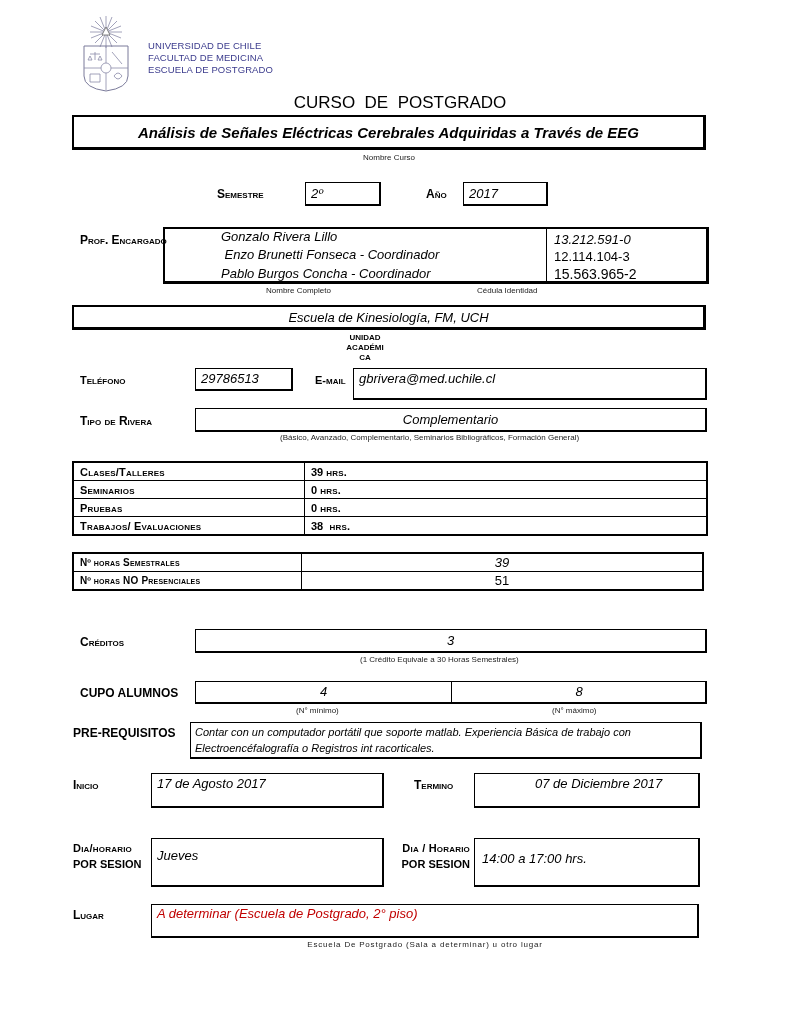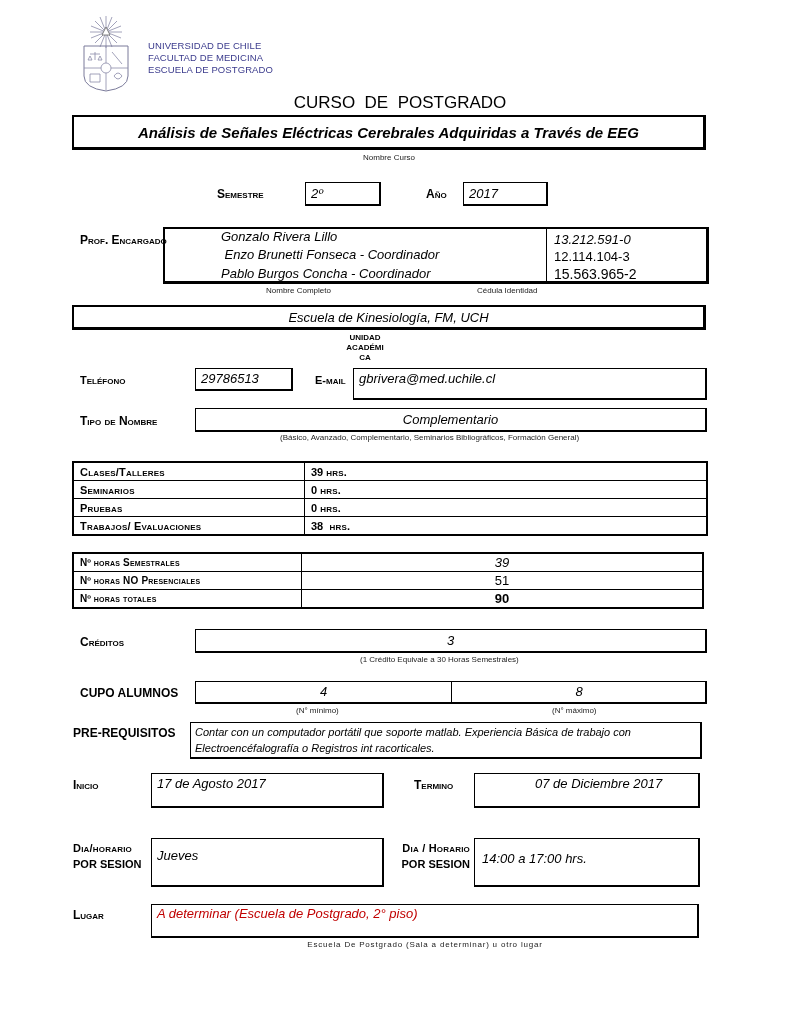--- a/index.html
+++ b/index.html
@@ -92,21 +92,21 @@
 
 <div class="lbl" style="left:80px; top:374px;">Teléfono</div>
 <div class="box" style="left:195px; top:368px; width:98px; height:23px;">
   <span class="val" style="position:absolute; left:5px; top:2px;">29786513</span>
 </div>
 <div class="lbl" style="left:315px; top:374px;">E-mail</div>
 <div class="box" style="left:353px; top:368px; width:354px; height:32px;">
   <span class="val" style="position:absolute; left:5px; top:2px;">gbrivera@med.uchile.cl</span>
 </div>
 
-<div class="lbl" style="left:80px; top:414px; font-size:12px;">Tipo de Nombre</div>
+<div class="lbl" style="left:80px; top:414px; font-size:12px;">Tipo de Rivera</div>
 <div class="box" style="left:195px; top:408px; width:512px; height:24px;">
   <div class="val" style="text-align:center; line-height:22px;">Complementario</div>
 </div>
 <div class="hint" style="left:280px; top:433px;">(Básico, Avanzado, Complementario, Seminarios Bibliográficos, Formación General)</div>
 
 <table class="grid" style="left:72px; top:461px; width:636px;">
   <tbody>
       <tr>
     <td style="width:218px;" class="sc">Clases/Talleres</td>
     <td><b>39</b> <span class="sc">hrs.</span></td>
@@ -128,24 +128,20 @@
 
 <table class="grid" style="left:72px; top:552px; width:632px;">
   <tbody>
       <tr>
     <td style="width:215px; font-size:10px;"><b>Nº</b><span class="sc" style="font-size:10px; white-space:pre;"> horas Semestrales</span></td>
     <td style="text-align:center; font-style:italic; font-size:13px;">39</td>
   </tr>
   <tr>
     <td style="font-size:10px;"><b>Nº</b><span class="sc" style="font-size:10px; white-space:pre;"> horas NO Presenciales</span></td>
     <td style="text-align:center; font-size:13px;">51</td>
-  </tr>
-  <tr>
-    <td style="font-size:10px;"><b>Nº</b><span class="sc" style="font-size:10px; white-space:pre;"> horas totales</span></td>
-    <td style="text-align:center; font-weight:bold; font-size:13px;">90</td>
   </tr>
 </tbody>
   </table>
 
 <div class="lbl" style="left:80px; top:635px; font-size:12px;">Créditos</div>
 <div class="box" style="left:195px; top:629px; width:512px; height:24px;">
   <div class="val" style="text-align:center; line-height:22px;">3</div>
 </div>
 <div class="hint" style="left:360px; top:655px;">(1 Crédito Equivale a 30 Horas Semestrales)</div>
 

